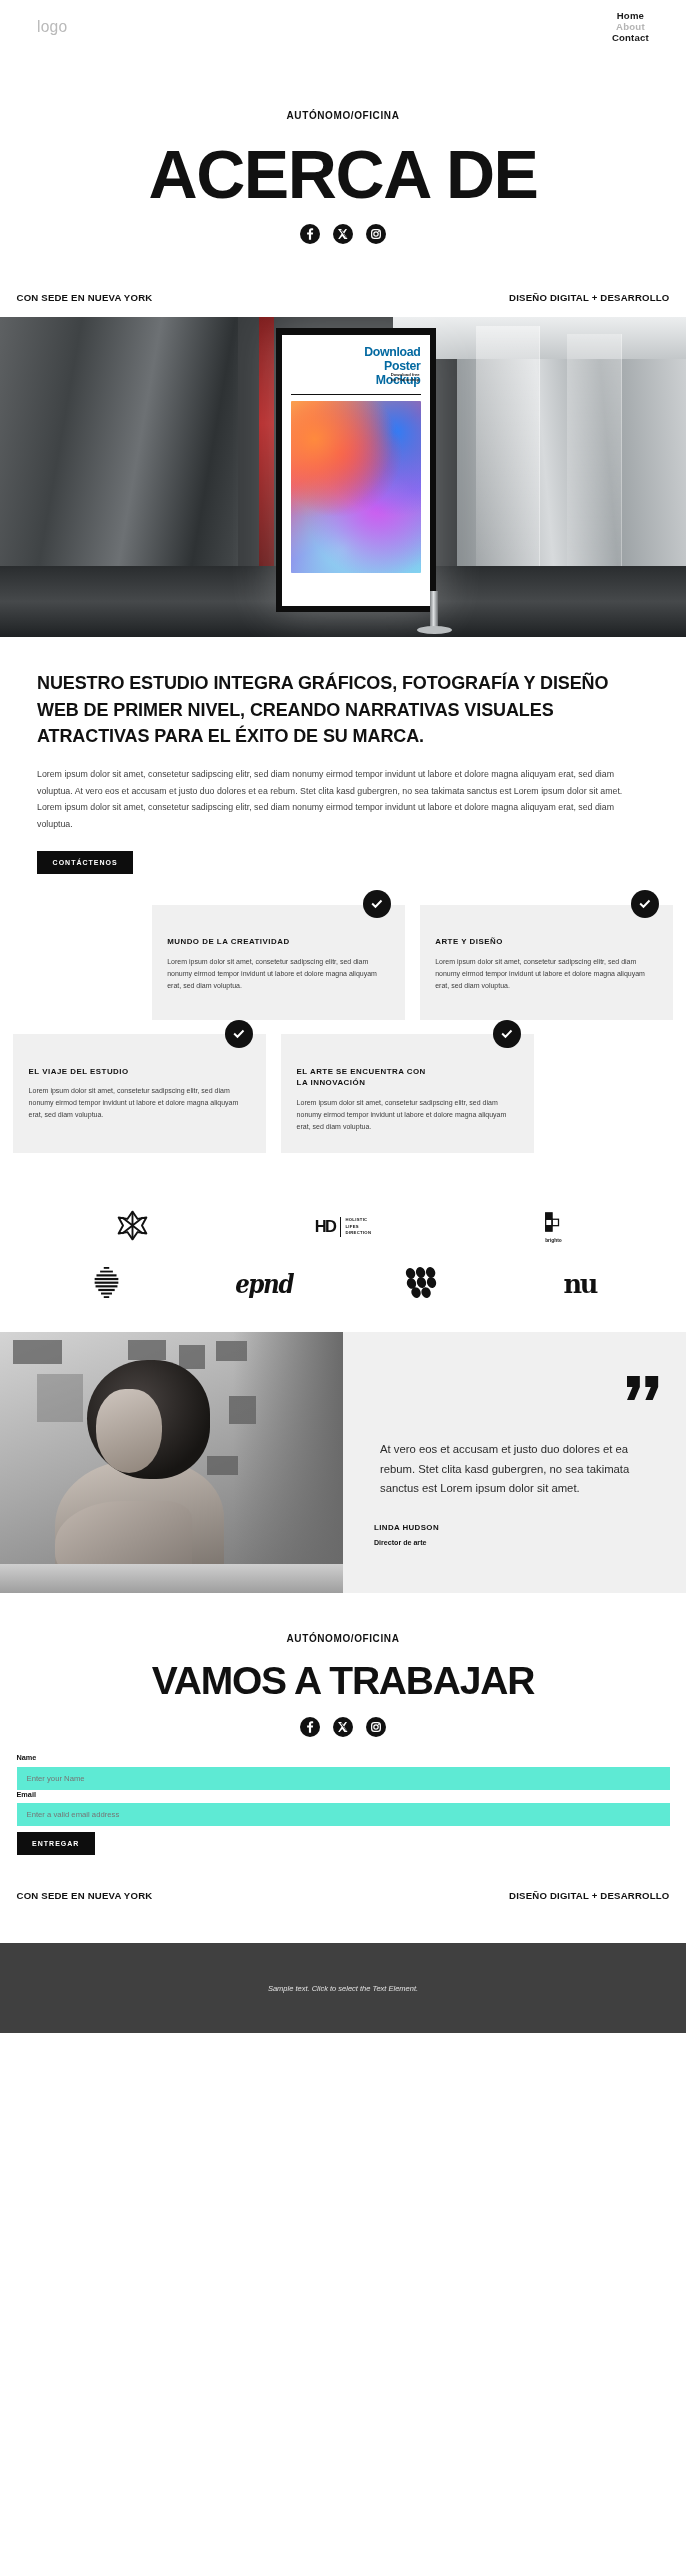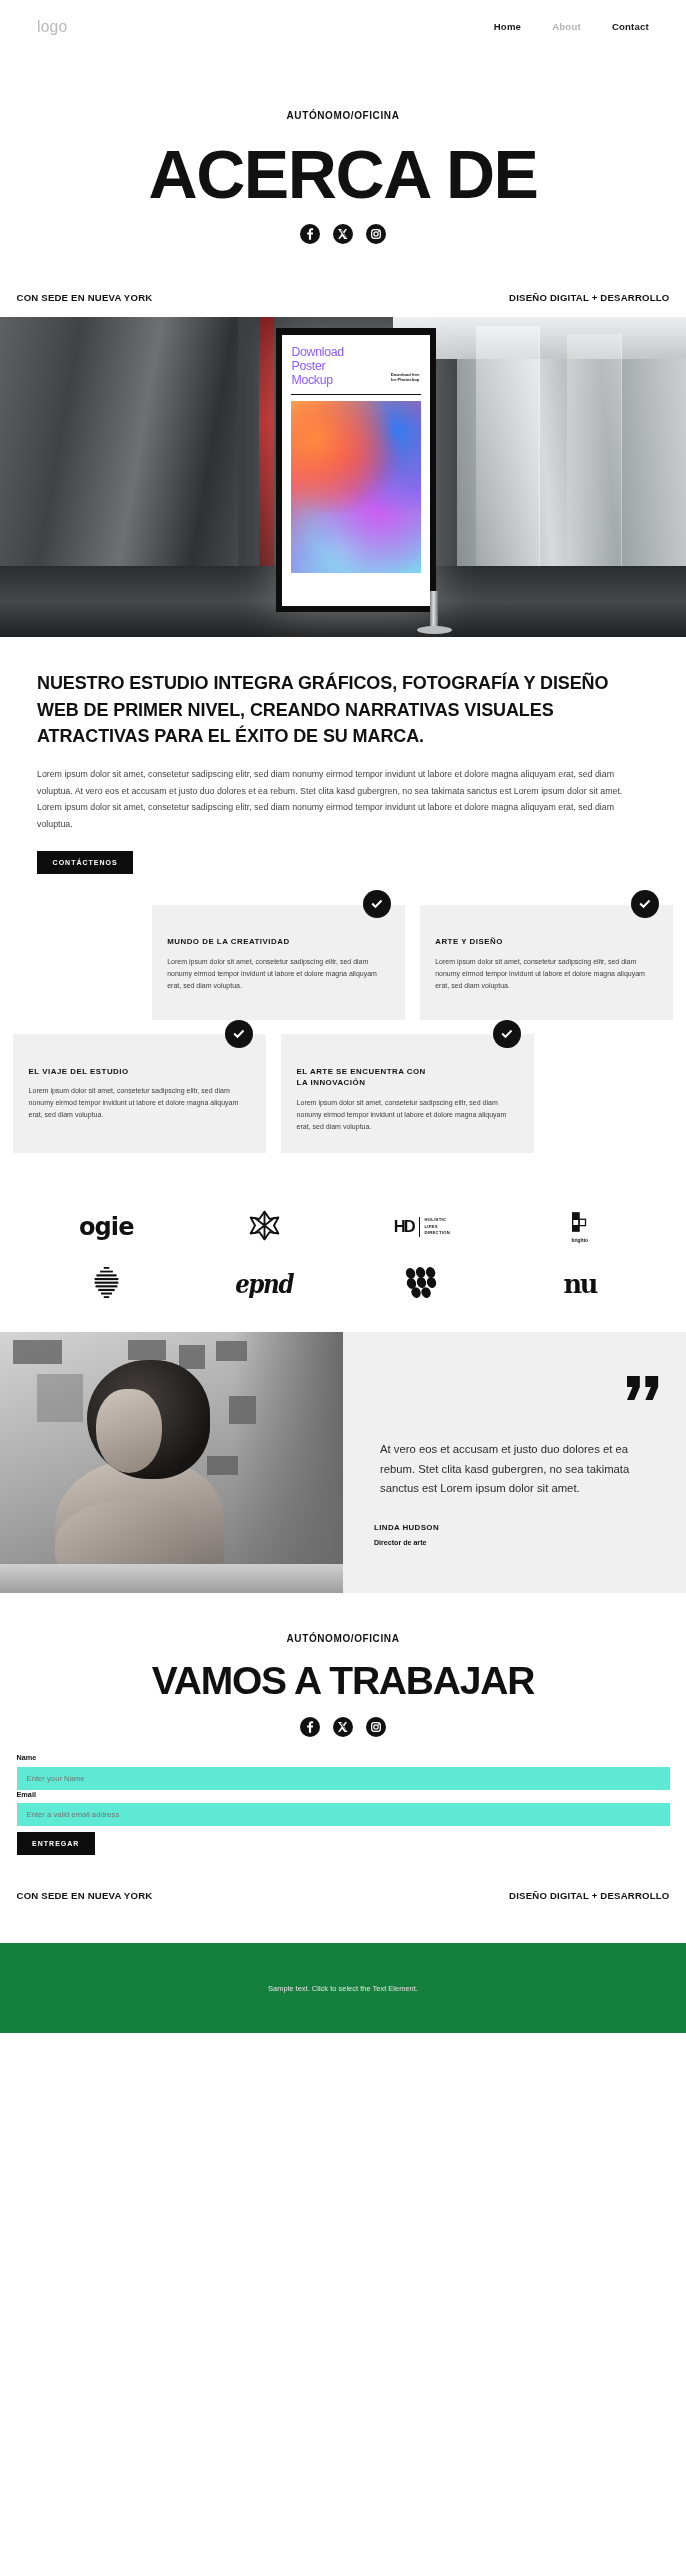--- a/index.html
+++ b/index.html
@@ -8,21 +8,21 @@
     width:686px; min-height:2576px;
     font-family:"Liberation Sans", sans-serif;
     color:#111; -webkit-font-smoothing:antialiased;
     overflow-x:hidden;
   }
   .page { width:686px; position:relative; }
 
   
   .topbar { height:53px; display:flex; align-items:center; padding:0 37px; }
   .logo { font-size:15.6px; color:#b9b9b9; letter-spacing:0.2px; font-weight:400; }
-  .nav { margin-left:auto; display:flex; gap:31px; align-items:center; }
+  .nav { margin-left:auto; display:flex; align-items:center;flex-direction:column; }
   .nav a { font-size:9.6px; color:#1a1a1a; text-decoration:none; font-weight:600; letter-spacing:0.2px; }
   .nav a.muted { color:#b4b4b4; font-weight:700; }
 
   
   .hero { padding:57px 0 20px; text-align:center; }
   .eyebrow { font-size:10px; font-weight:700; letter-spacing:0.6px; color:#111; }
   .hero-title {
     font-size:68px; font-weight:800; letter-spacing:-1.4px;
     line-height:1.06; margin:16.5px 0 14.6px; color:#111;
   }
@@ -53,21 +53,21 @@
   .banner .floor { position:absolute; left:0; bottom:0; width:686px; height:71px;
     background:linear-gradient(180deg,#2a2d2f,#46494b 50%,#1e2123); }
   .banner .ceil { position:absolute; left:393px; top:0; width:293px; height:42px;
     background:linear-gradient(180deg,#eceeef,#c3c7c9); }
   .lightbox {
     position:absolute; left:276px; top:11px; width:160px; height:284px;
     background:#0d0d0d; padding:6.4px;
     box-shadow:0 0 44px rgba(255,255,255,.28);
   }
   .poster { width:100%; height:100%; background:#fff; padding:10px 9.1px 8.2px; position:relative; }
-  .poster-title { font-size:12.3px; font-weight:400; line-height:1.16; letter-spacing:-0.3px; color:#8b5cf6; }
+  .poster-title { font-size:12.3px; font-weight:700; line-height:1.16; letter-spacing:-0.3px; color:#0369a1;text-align:right; }
   .poster-sub { position:absolute; right:10px; top:37px; font-size:4.2px; font-weight:700; color:#222; line-height:1.35; text-align:left;}
   .poster-rule { height:1.5px; background:#111; margin:6.4px 0 5.5px; }
   .poster-art { height:172px; border-radius:0.9px;
     background:
       radial-gradient(circle at 18% 22%, #ff8a3d 0%, rgba(255,138,61,0) 46%),
       radial-gradient(circle at 36% 30%, #f0315e 0%, rgba(240,49,94,0) 44%),
       radial-gradient(circle at 80% 18%, #2f7df6 0%, rgba(47,125,246,0) 48%),
       radial-gradient(circle at 66% 62%, #cf5cf0 0%, rgba(207,92,240,0) 52%),
       radial-gradient(circle at 40% 86%, #8fd8f2 0%, rgba(143,216,242,0) 55%),
       linear-gradient(150deg,#f7b05c,#ef4a7b 35%,#8f6ae8 65%,#7fd4f0);
@@ -174,21 +174,21 @@
     padding:8.2px 15.6px; border:0; cursor:pointer;
   }
 
   
   .footer-meta {
     display:flex; justify-content:space-between; align-items:center;
     padding:35px 16.5px 42px;
   }
   .footer-meta .meta { font-size:9.6px; font-weight:800; letter-spacing:0.2px; color:#111; }
   .footer-bar {
-    background:#15803d; height:90px; display:flex; align-items:center; justify-content:center;
+    background:#404040; height:90px; display:flex; align-items:center; justify-content:center;font-style:italic;
   }
   .footer-bar span { font-size:7.5px; color:#e2e2e2; }
 </style>
 </head>
 <body>
 
 <div class="page">
 
   <div class="topbar">
     <div class="logo">logo</div>
@@ -304,23 +304,20 @@
         </div>
         <h3>EL ARTE SE ENCUENTRA CON LA INNOVACIÓN</h3>
         <p>Lorem ipsum dolor sit amet, consetetur sadipscing elitr, sed diam nonumy eirmod tempor invidunt ut labore et dolore magna aliquyam erat, sed diam voluptua.</p>
       </div>
       <div class="card-slot"></div>
     </div>
   </div>
 
   <div class="logos">
     <div class="logo-row">
-      <div class="logo-cell">
-        <span class="lg-ogie">ogie</span>
-      </div>
       <div class="logo-cell">
         <span>
           <svg width="35" height="35" viewBox="0 0 48 48" fill="none" stroke="#111" stroke-width="2.6" stroke-linejoin="round">
             <path d="M24 5l7 10 12-2-6 11 6 11-12-2-7 10-7-10-12 2 6-11-6-11 12 2z"></path>
             <path d="M24 5v38M10 13l28 22M38 13L10 35"></path>
           </svg>
         </span>
       </div>
       <div class="logo-cell">
         <span class="lg-hd">

